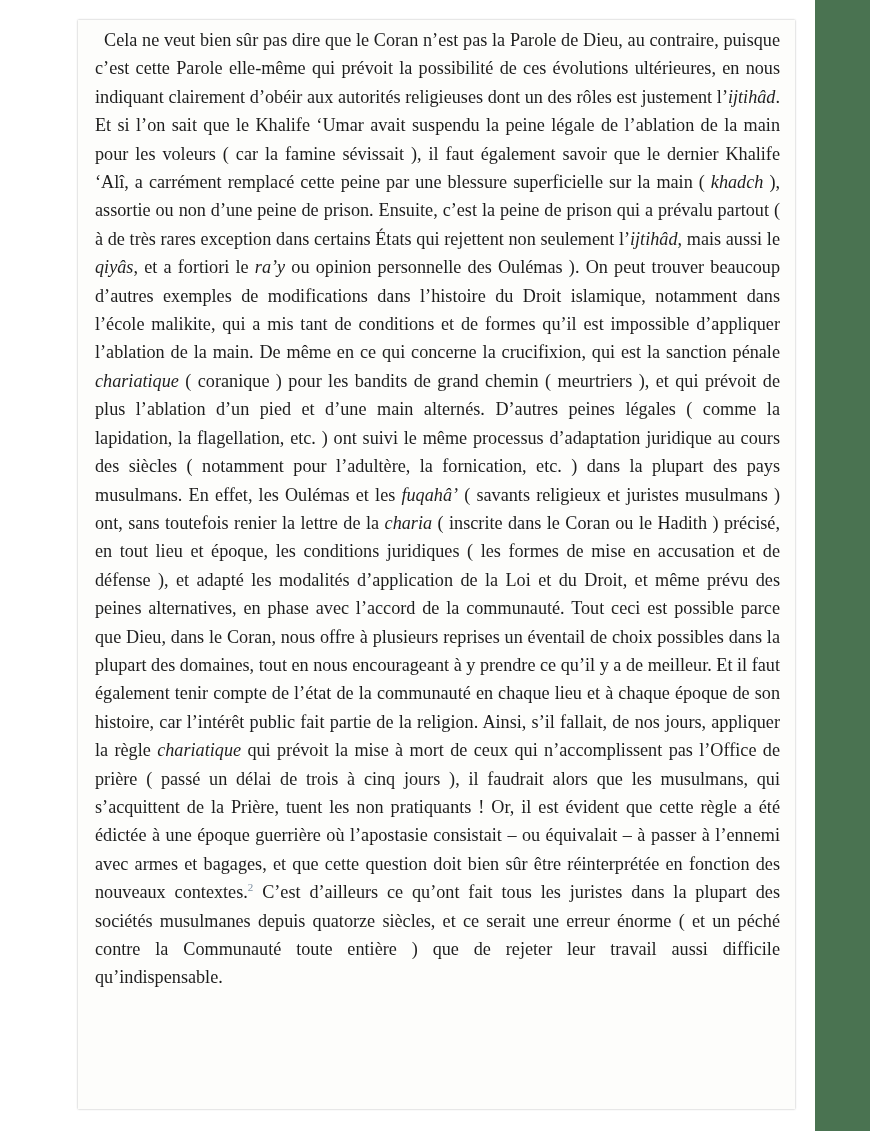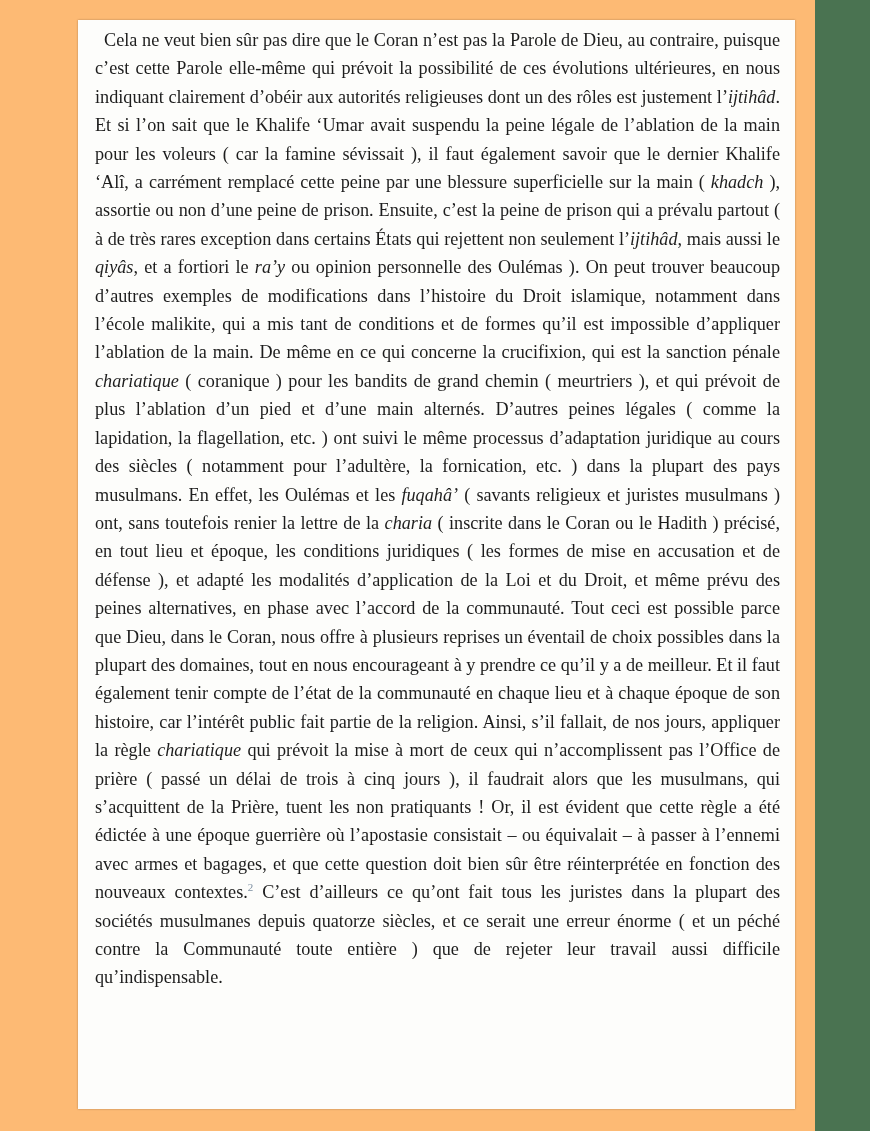--- a/index.html
+++ b/index.html
@@ -9,21 +9,21 @@
   body {
     width: 870px;
     height: 1131px;
     background: #4a7351;
     overflow: hidden;
   }
   .backdrop {
     position: relative;
     width: 815px;
     height: 1131px;
-    background: #fdba74;
+    background: #ffffff;
   }
   .paper {
     position: absolute;
     left: 78px;
     top: 20px;
     width: 717px;
     height: 1089px;
     background: #fdfdfb;
     box-sizing: border-box;
     padding: 6px 15px 0 17px;

